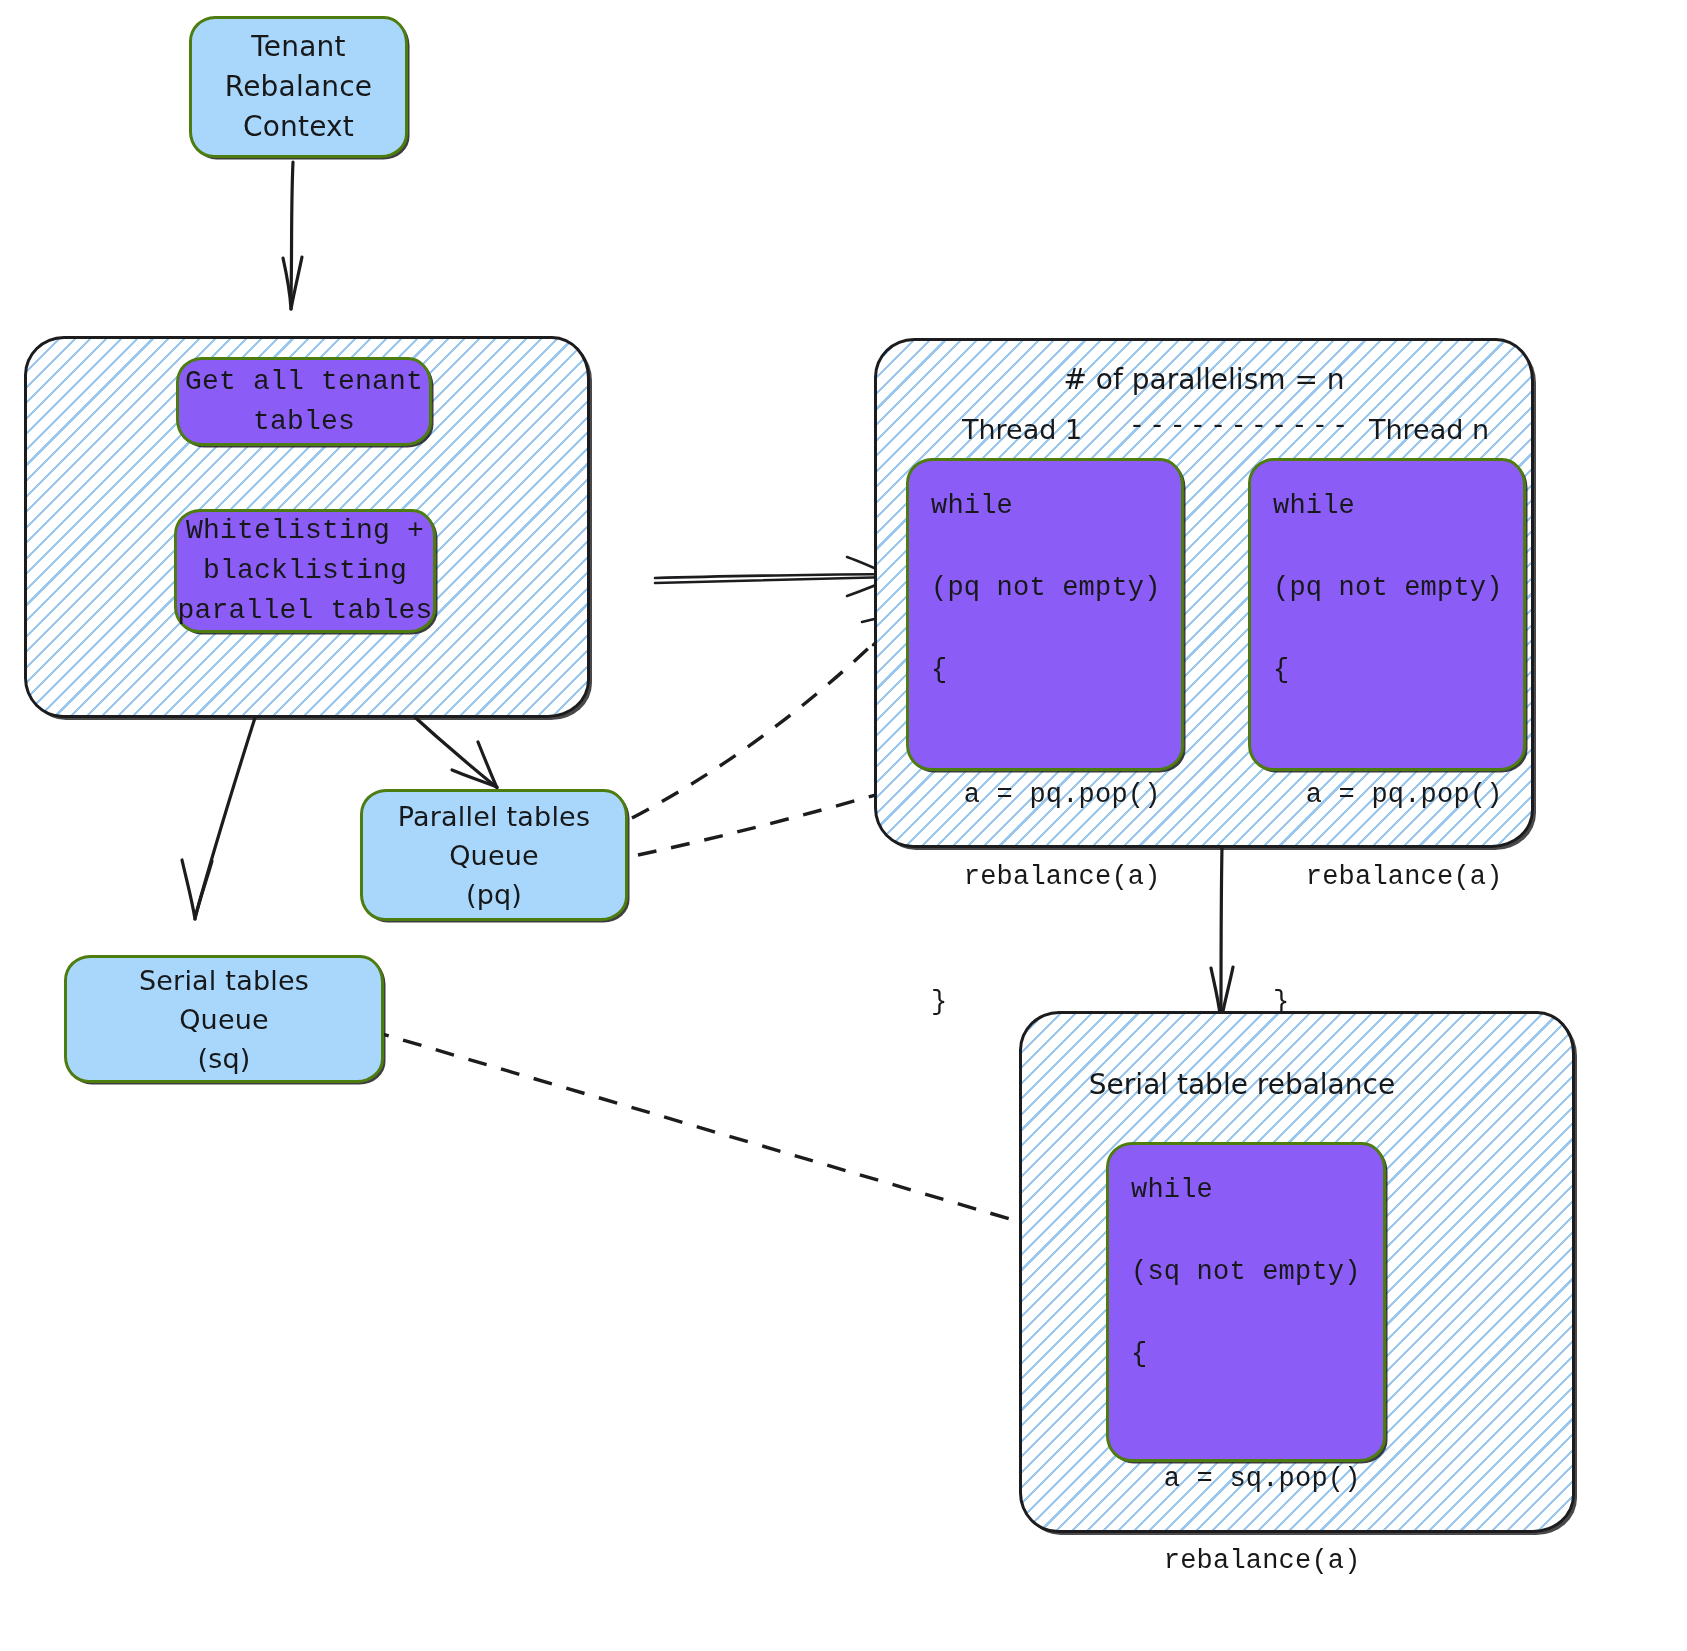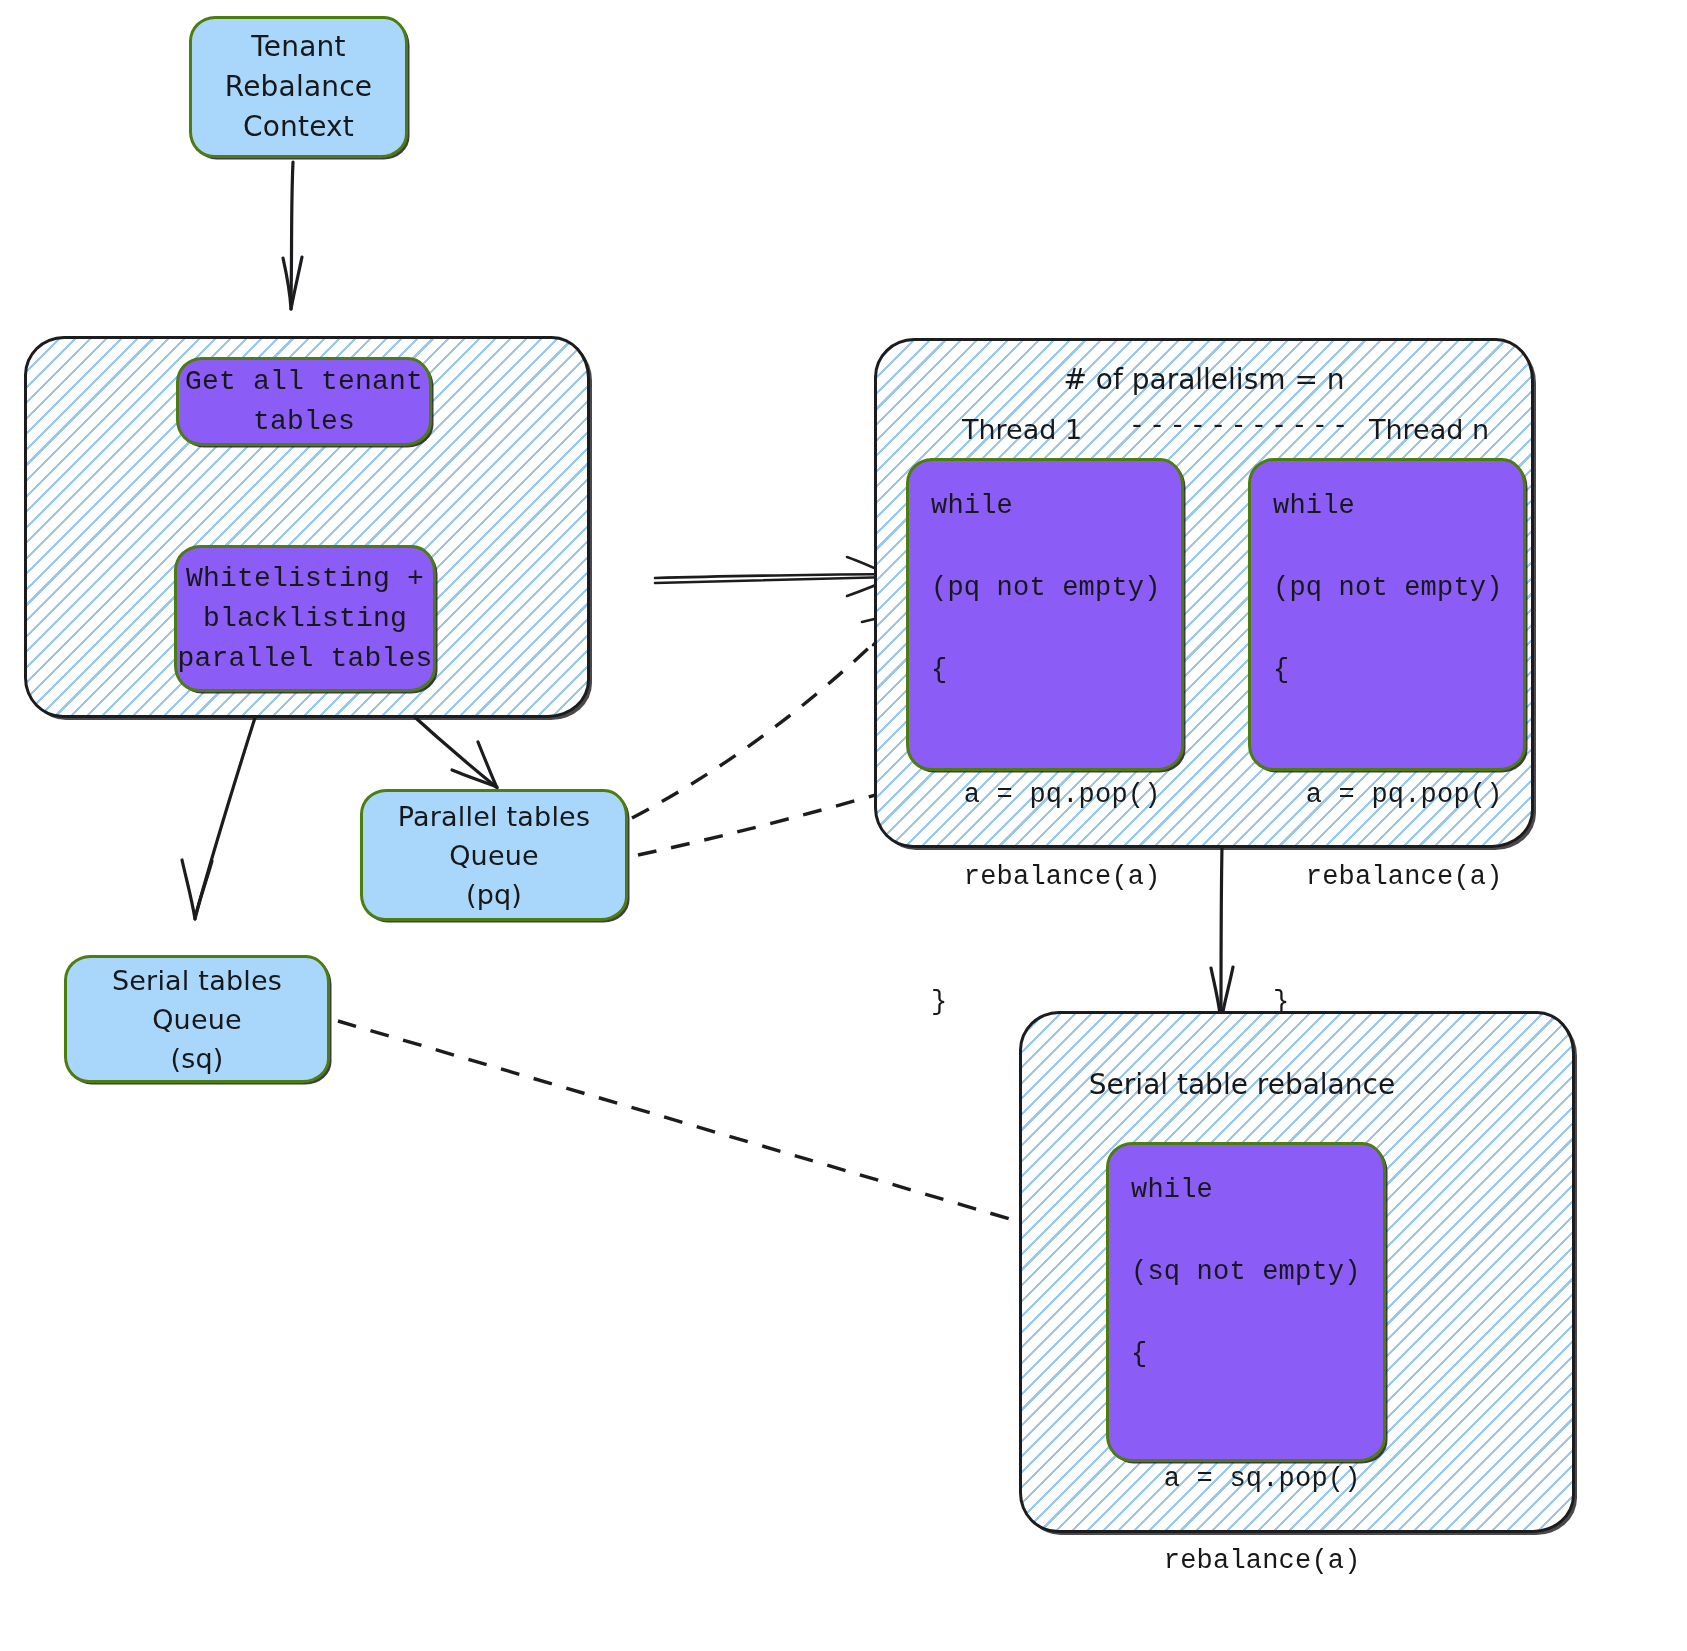--- a/index.html
+++ b/index.html
@@ -145,39 +145,39 @@
   </g>
 </svg>
 
 <div class="hatch" style="left:24px; top:336px; width:566px; height:382px;"></div>
 
 <div class="node sketch pink t28" style="left:176px; top:357px; width:256px; height:89px;">
   <span class="line">Get all tenant</span>
   <span class="line">tables</span>
 </div>
 
-<div class="node sketch pink t28" style="left:174px; top:509px; width:262px; height:147px;margin-top:36px;">
+<div class="node sketch pink t28" style="left:174px; top:509px; width:262px; height:124px;">
   <span class="line">Whitelisting +</span>
   <span class="line">blacklisting</span>
   <span class="line">parallel tables</span>
 </div>
 
 <div class="node sketch blue t28" style="left:189px; top:16px; width:219px; height:142px;">
   <span class="line">Tenant</span>
   <span class="line">Rebalance</span>
   <span class="line">Context</span>
 </div>
 
 <div class="node sketch blue t27" style="left:360px; top:789px; width:268px; height:132px;">
   <span class="line">Parallel tables</span>
   <span class="line">Queue</span>
   <span class="line">(pq)</span>
 </div>
 
-<div class="node sketch blue t27" style="left:64px; top:955px; width:266px; height:128px;">
+<div class="node sketch blue t27" style="left:64px; top:955px; width:320px; height:128px;">
   <span class="line">Serial tables</span>
   <span class="line">Queue</span>
   <span class="line">(sq)</span>
 </div>
 
 <div class="hatch" style="left:874px; top:338px; width:660px; height:510px;"></div>
 
 <div class="hatch-label t28" style="left:874px; top:360px; width:660px;"># of parallelism = n</div>
 
 <div class="hatch-label t27" style="left:962px; top:410px; width:160px; text-align:left;">Thread 1</div>

